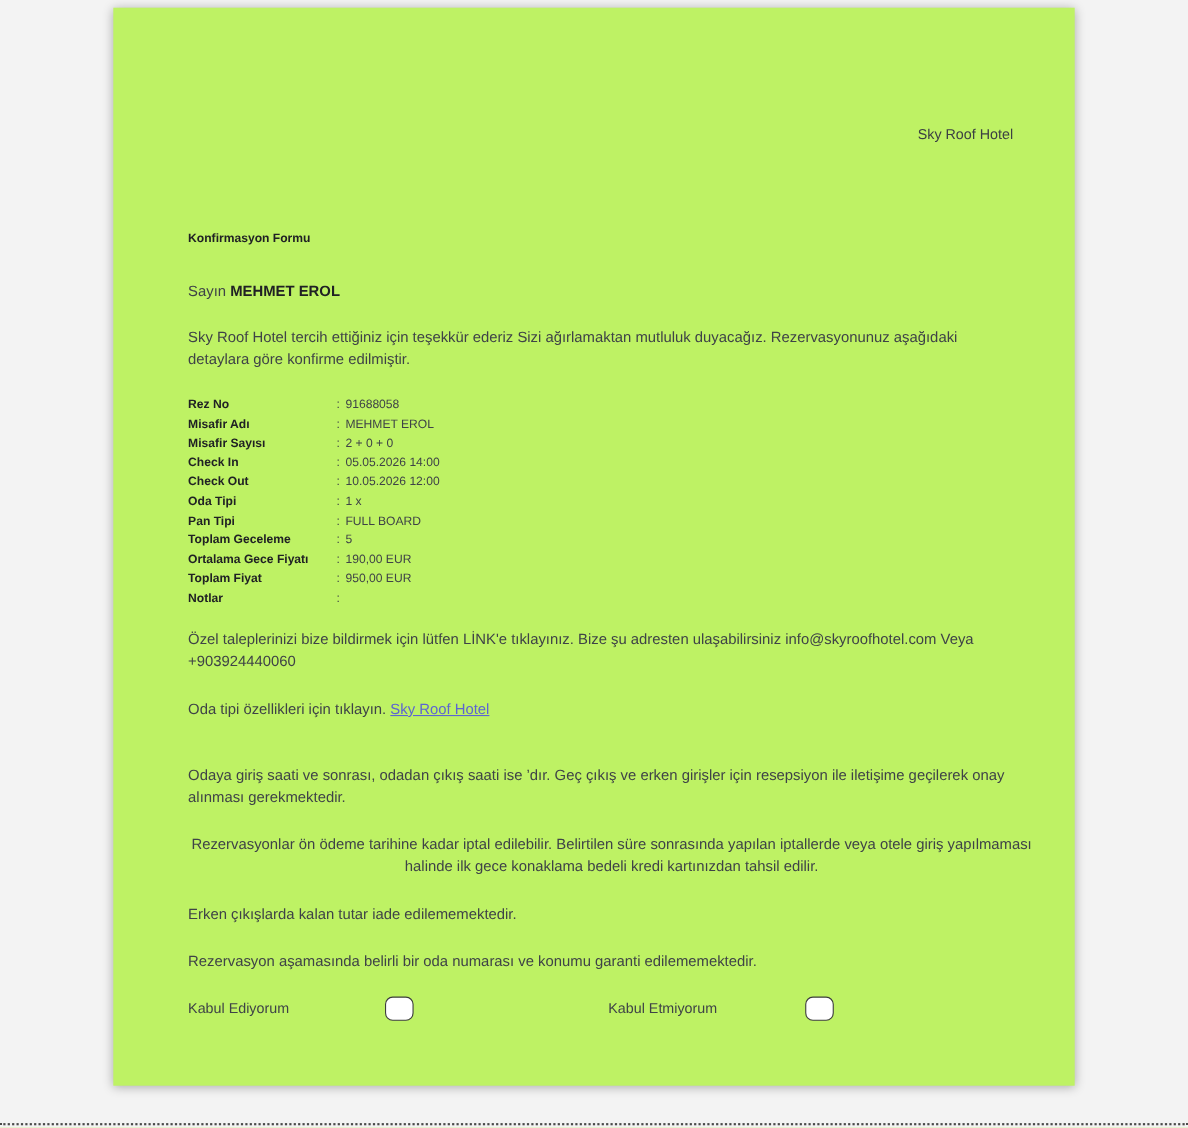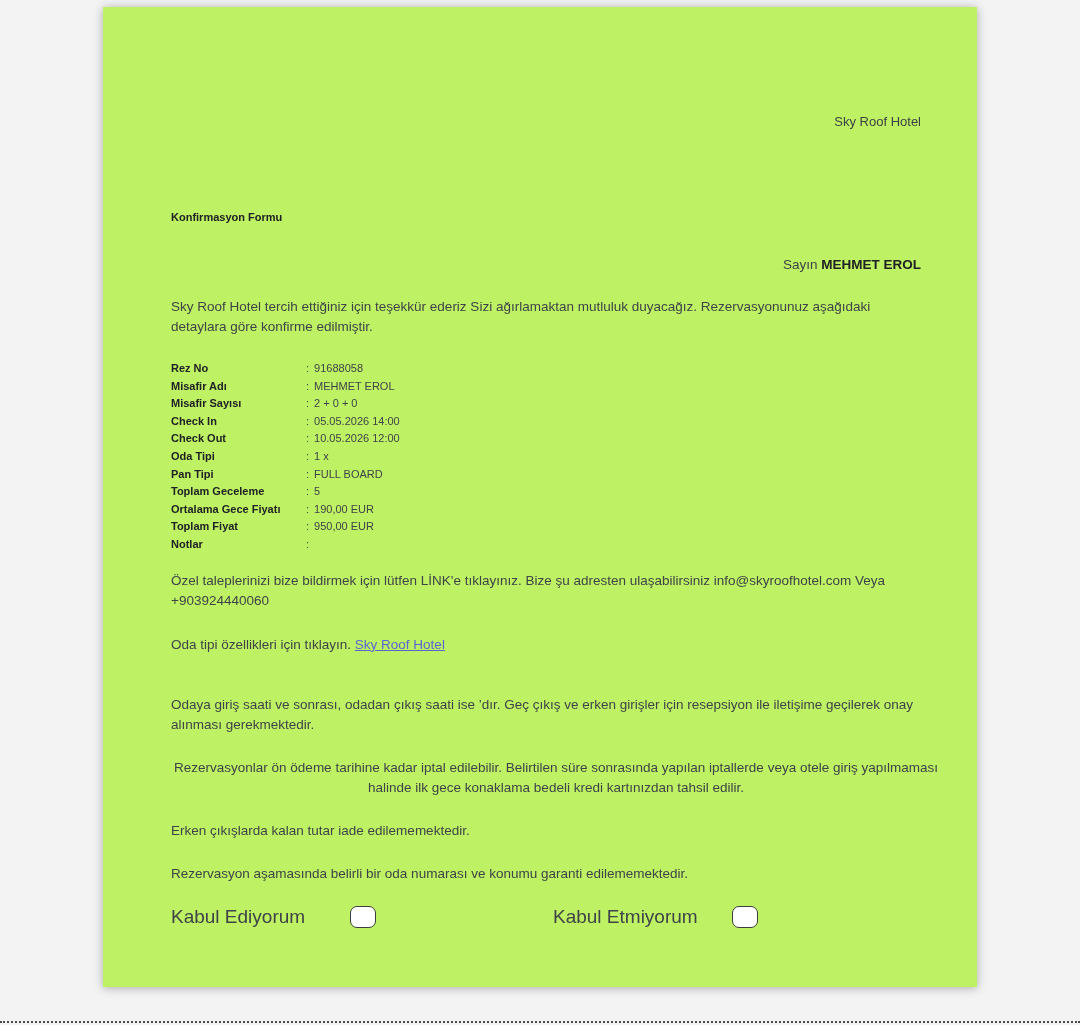--- a/index.html
+++ b/index.html
@@ -30,21 +30,20 @@
     font-size: 11px;
     font-weight: 700;
     color: #202124;
     line-height: 20px;
   }
   .greeting {
     margin-top: 29px;
     font-size: 13.5px;
     color: #3f4347;
     line-height: 18px;
-    text-align: right;
   }
   .greeting b { color: #202124; }
   .para {
     font-size: 13.5px;
     line-height: 20px;
     color: #3f4347;
   }
   .intro { margin-top: 23px; width: 750px; }
   .details { margin-top: 23px; font-size: 11px; line-height: 17.6px; }
   .detail-row { display: flex; }
@@ -60,21 +59,21 @@
   .roomlink { margin-top: 24px; }
   .roomlink a { text-decoration: underline; }
   .policy-1 { margin-top: 40px; width: 760px; }
   .policy-2 { margin-top: 23px; width: 770px; text-align: center; }
   .policy-3 { margin-top: 23px; }
   .policy-4 { margin-top: 23px; }
   .consent-row {
     margin-top: 22px;
     display: flex;
     align-items: center;
-    font-size: 19px;
+    font-size: 13px;
     color: #3f4347;
   }
   .consent-label-1 { width: 179px; }
   .consent-label-2 { width: 179px; }
   .consent-spacer { width: 177px; }
   .checkbox {
     width: 26px; height: 22px;
     border: 1.6px solid #3c3c3c;
     border-radius: 7px;
     background: #ffffff;

